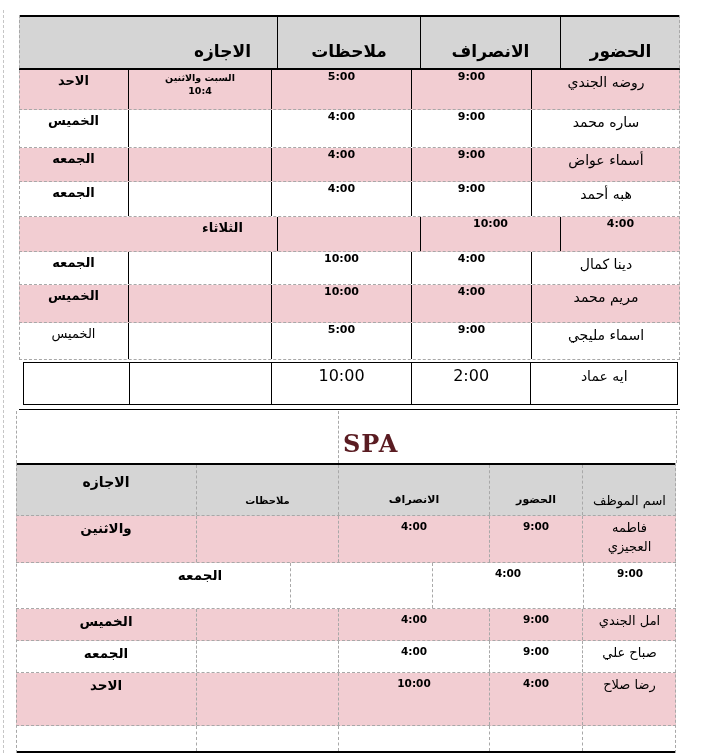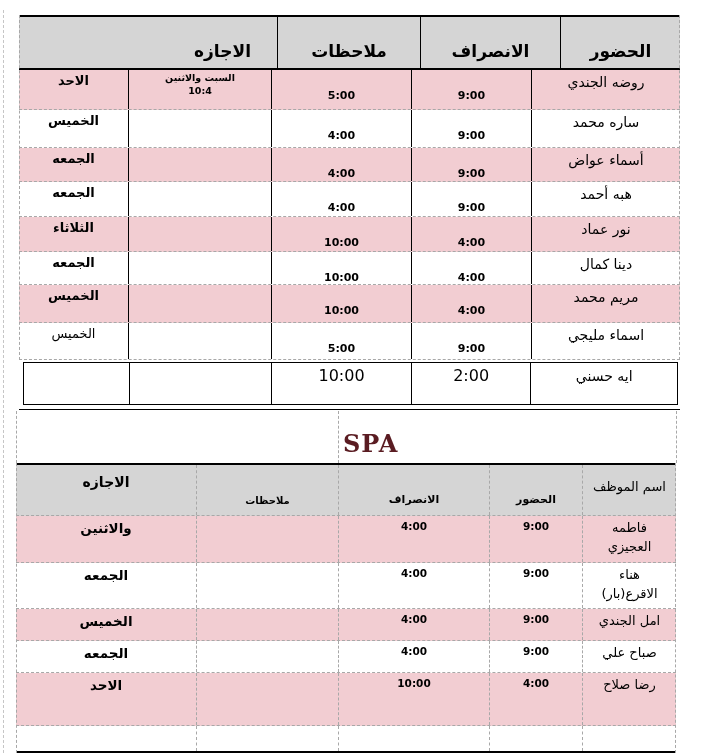--- a/index.html
+++ b/index.html
@@ -14,21 +14,21 @@
   
   .t1{position:absolute;left:19px;top:15px;width:661px;}
   .t1h{display:flex;direction:rtl;height:55px;background:var(--gray);
        border-top:2px solid var(--solid);border-bottom:2px solid var(--solid);box-sizing:border-box;}
   .t1h .c{display:flex;align-items:flex-end;justify-content:center;font-weight:bold;font-size:17px;padding-bottom:7px;}
   .t1 .c{border-left:1.5px solid var(--solid);}
   .t1 .c.leave{border-left:none;}
   .t1 .c.name{width:149px;} .t1 .c.att{width:120px;} .t1 .c.dep{width:140px;}
   .t1 .c.notes{width:143px;} .t1 .c.leave{width:109px;}
   .t1 .row .name{font-size:14px;padding-top:4px;}
-  .t1 .row .time{font-weight:bold;font-size:11px;padding-top:19px;}
+  .t1 .row .time{font-weight:bold;font-size:11px;padding-top:0;}
   .t1 .row .day{font-weight:bold;font-size:13px;padding-top:3px;}
   .t1 .row .day.reg{font-weight:normal;}
   .t1 .row .notes{font-weight:bold;font-size:9.5px;line-height:1.35;padding-top:2px;white-space:pre-line;}
 
   
   .sum{position:absolute;left:23px;top:362px;width:655px;height:43px;display:flex;direction:rtl;
        border:1px solid var(--solid);box-sizing:border-box;background:#fff;overflow:hidden;}
   .sum .c{border-left:1.5px solid var(--solid);}
   .sum .c.leave{border-left:none;}
   .sum .c.name{width:147px;font-size:14px;padding-top:5px;}
@@ -47,21 +47,21 @@
        font-weight:bold;font-size:24px;color:var(--maroon);letter-spacing:1px;}
 
   
   .t2{position:absolute;left:16px;top:463px;width:660px;border-bottom:2.5px solid var(--solid);box-sizing:content-box;}
   .t2h{display:flex;direction:rtl;height:53px;background:var(--gray);
        border-top:2px solid var(--solid);border-bottom:1px dashed var(--dash);box-sizing:border-box;}
   .t2 .c{border-left:1px dashed var(--dash);}
   .t2 .c.leave{border-left:none;}
   .t2 .c.name{width:94px;} .t2 .c.att{width:93px;} .t2 .c.dep{width:151px;}
   .t2 .c.notes{width:142px;} .t2 .c.leave{width:180px;}
-  .t2h .name{font-weight:normal;font-size:13px;padding-top:14px;}
+  .t2h .name{font-weight:normal;font-size:13px;padding-top:28px;}
   .t2h .att,.t2h .dep{font-weight:bold;font-size:11px;padding-top:28px;}
   .t2h .notes{font-weight:bold;font-size:10px;padding-top:30px;}
   .t2h .leave{font-weight:bold;font-size:14px;padding-top:9px;}
   .t2 .row .name{font-size:13px;padding-top:3px;line-height:1.45;white-space:pre-line;}
   .t2 .row .time{font-weight:bold;font-size:10.5px;padding-top:4px;}
   .t2 .row .day{font-weight:bold;font-size:13.5px;padding-top:4px;}
   .t2 .row:last-child{border-bottom:none;}
 </style>
 </head>
 <body>
@@ -101,21 +101,20 @@
           <div class="c leave day">الجمعه</div>
         </div>
         <div class="row" style="height: 35px;">
           <div class="c name">هبه أحمد</div>
           <div class="c att time">9:00</div>
           <div class="c dep time">4:00</div>
           <div class="c notes"></div>
           <div class="c leave day">الجمعه</div>
         </div>
         <div class="row hl" style="height: 35px;">
-          <div class="c name">نور عماد</div>
           <div class="c att time">4:00</div>
           <div class="c dep time">10:00</div>
           <div class="c notes"></div>
           <div class="c leave day">الثلاثاء</div>
         </div>
         <div class="row" style="height: 33px;">
           <div class="c name">دينا كمال</div>
           <div class="c att time">4:00</div>
           <div class="c dep time">10:00</div>
           <div class="c notes"></div>
@@ -135,21 +134,21 @@
           <div class="c notes"></div>
           <div class="c leave day reg">الخميس</div>
         </div>
       </div>
   </div>
 
   <div class="vdash" style="left:19px;top:15px;height:345px;"></div>
   <div class="vdash" style="left:679px;top:15px;height:345px;"></div>
 
   <div class="sum" id="t1sum">
-      <div class="c name">ايه حسني</div>
+      <div class="c name">ايه عماد</div>
       <div class="c att time">2:00</div>
       <div class="c dep time">10:00</div>
       <div class="c notes"></div>
       <div class="c leave day"></div>
     </div>
   <div class="t1line2"></div>
 
   <div class="vdash" style="left:16px;top:411px;height:52px;"></div>
   <div class="vdash" style="left:338px;top:411px;height:52px;"></div>
   <div class="vdash" style="left:676px;top:411px;height:52px;"></div>
@@ -167,22 +166,20 @@
     <div id="t2rows">
         <div class="row hl" style="height: 47px;">
           <div class="c name">فاطمه
 العجيزي</div>
           <div class="c att time">9:00</div>
           <div class="c dep time">4:00</div>
           <div class="c notes"></div>
           <div class="c leave day">والاثنين</div>
         </div>
         <div class="row" style="height: 46px;">
-          <div class="c name">هناء
-الاقرع(بار)</div>
           <div class="c att time">9:00</div>
           <div class="c dep time">4:00</div>
           <div class="c notes"></div>
           <div class="c leave day">الجمعه</div>
         </div>
         <div class="row hl" style="height: 32px;">
           <div class="c name">امل الجندي</div>
           <div class="c att time">9:00</div>
           <div class="c dep time">4:00</div>
           <div class="c notes"></div>

